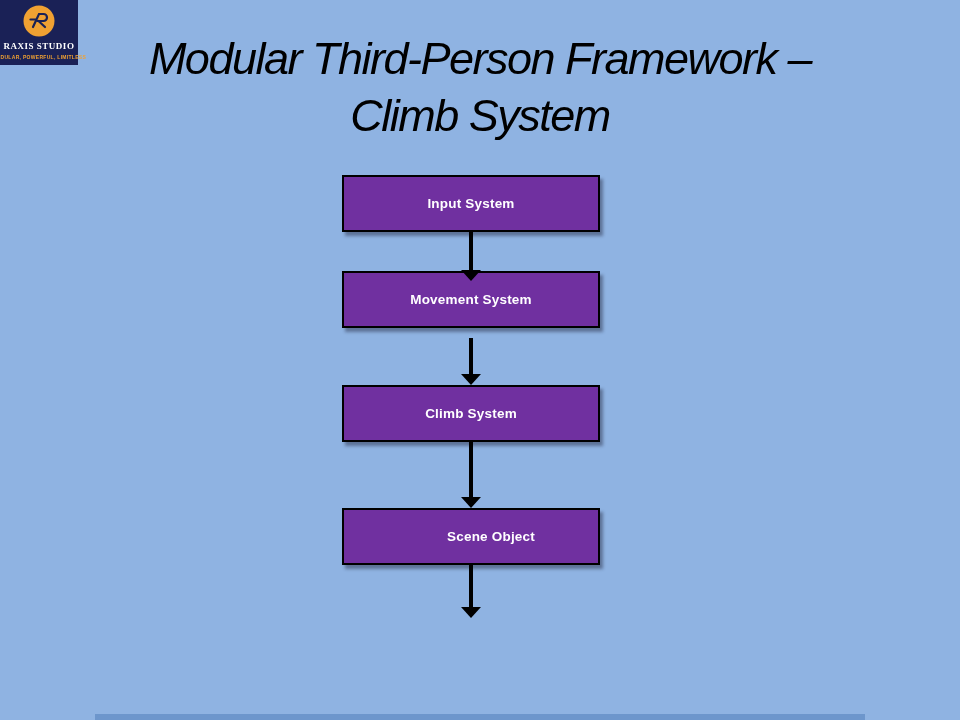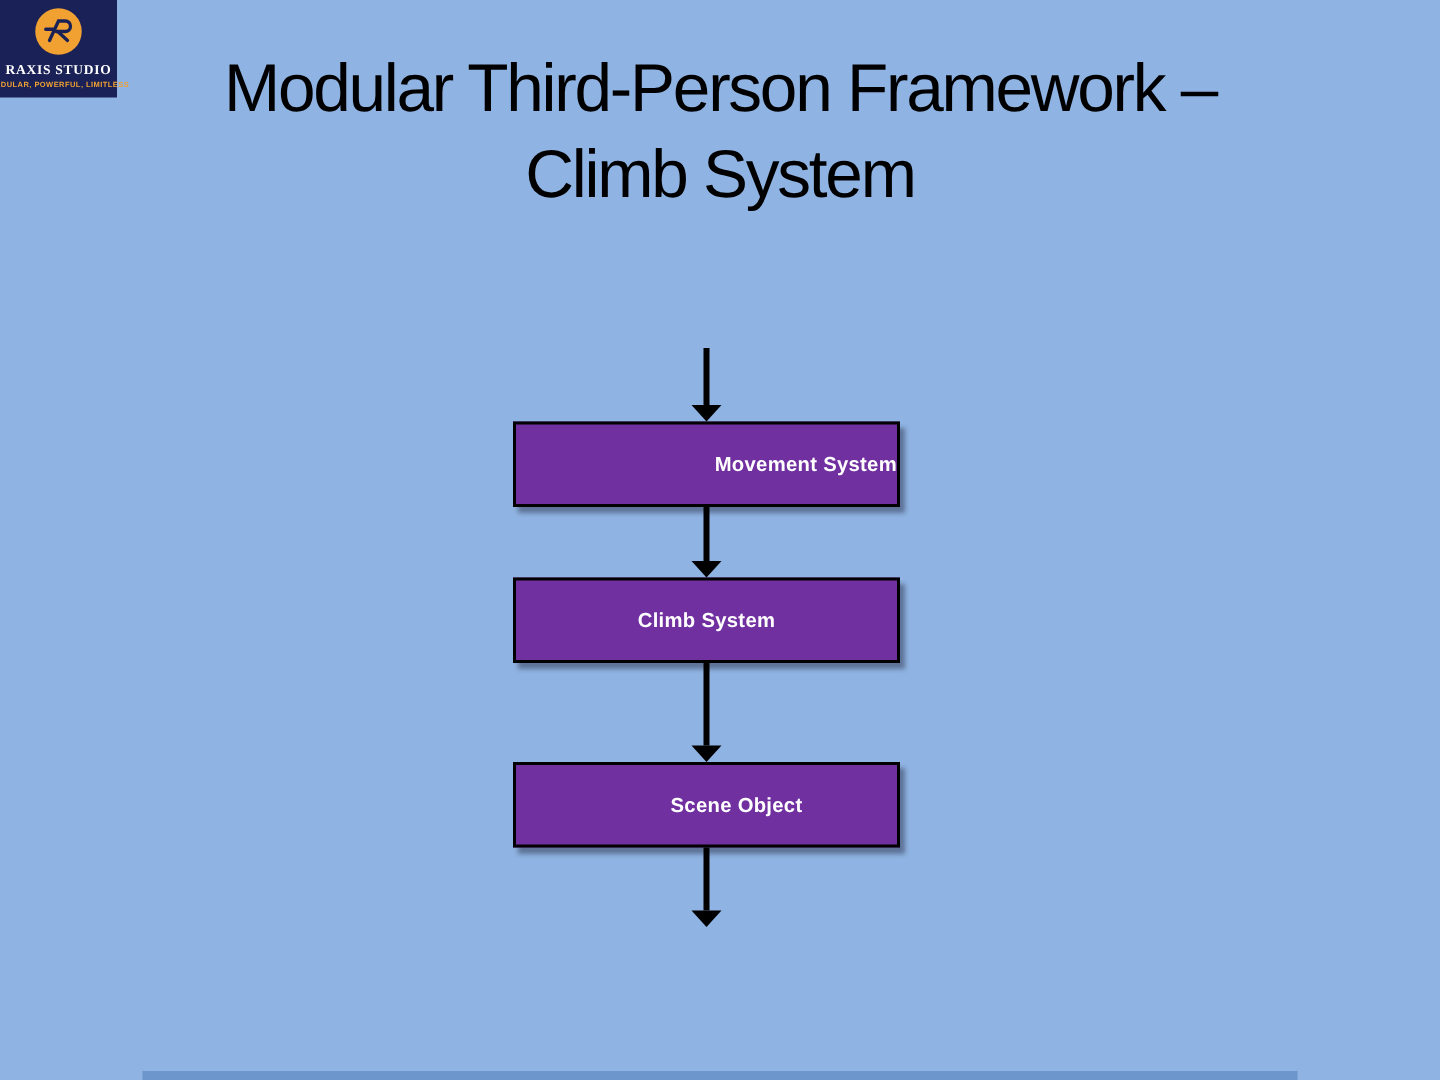--- a/index.html
+++ b/index.html
@@ -30,36 +30,37 @@
     color: var(--logo-accent, #F0A132); white-space: nowrap;
   }
 
   
   .title {
     position: absolute; left: 0; top: 30px; width: 960px; margin: 0;
     text-align: center;
     font-weight: normal;
     font-size: 45px; line-height: 57px; letter-spacing: -1.5px;
     color: var(--title-text, #000000);
+    font-style: italic;
   }
 
   
   .node {
     position: absolute; left: 342px; width: 258px; height: 57px;
     box-sizing: border-box;
     background: var(--box-fill, #7030A0);
     border: 2px solid var(--box-border, #000000);
     box-shadow: 3px 4px 3px rgba(20, 20, 40, 0.40);
     display: flex; align-items: center; justify-content: center;
   }
   .node span {
     color: var(--box-text, #FFFFFF);
     font-weight: bold; font-size: 13.5px; letter-spacing: 0.2px;
   }
-  .n1 { top: 175px; } .n2 { top: 281px; justify-content: flex-end; } .n3 { top: 385px; }
+  .n1 { top: 175px; } .n2 { top: 271px; } .n3 { top: 385px; }
   .n4 { top: 508px; padding-left: 40px; } .n5 { top: 618px; }
 
   .arrow-shaft {
     position: absolute; left: 469px; width: 4px;
     background: #000000;
   }
   .arrow-head {
     position: absolute; left: 461px; width: 0; height: 0;
     border-left: 10px solid transparent;
     border-right: 10px solid transparent;
@@ -92,20 +93,23 @@
     </svg>
     <div class="logo-name">RAXIS STUDIO</div>
     <div class="logo-tagline">MODULAR, POWERFUL, LIMITLESS</div>
   </div>
 
   <h1 class="title">
     <span>Modular Third-Person Framework –</span><br>
     <span>Climb System</span>
   </h1>
 
+  <div class="node n1">
+    <span>Input System</span>
+  </div>
   <div class="node n2">
     <span>Movement System</span>
   </div>
   <div class="node n3">
     <span>Climb System</span>
   </div>
   <div class="node n4">
     <span>Scene Object</span>
   </div>
 

